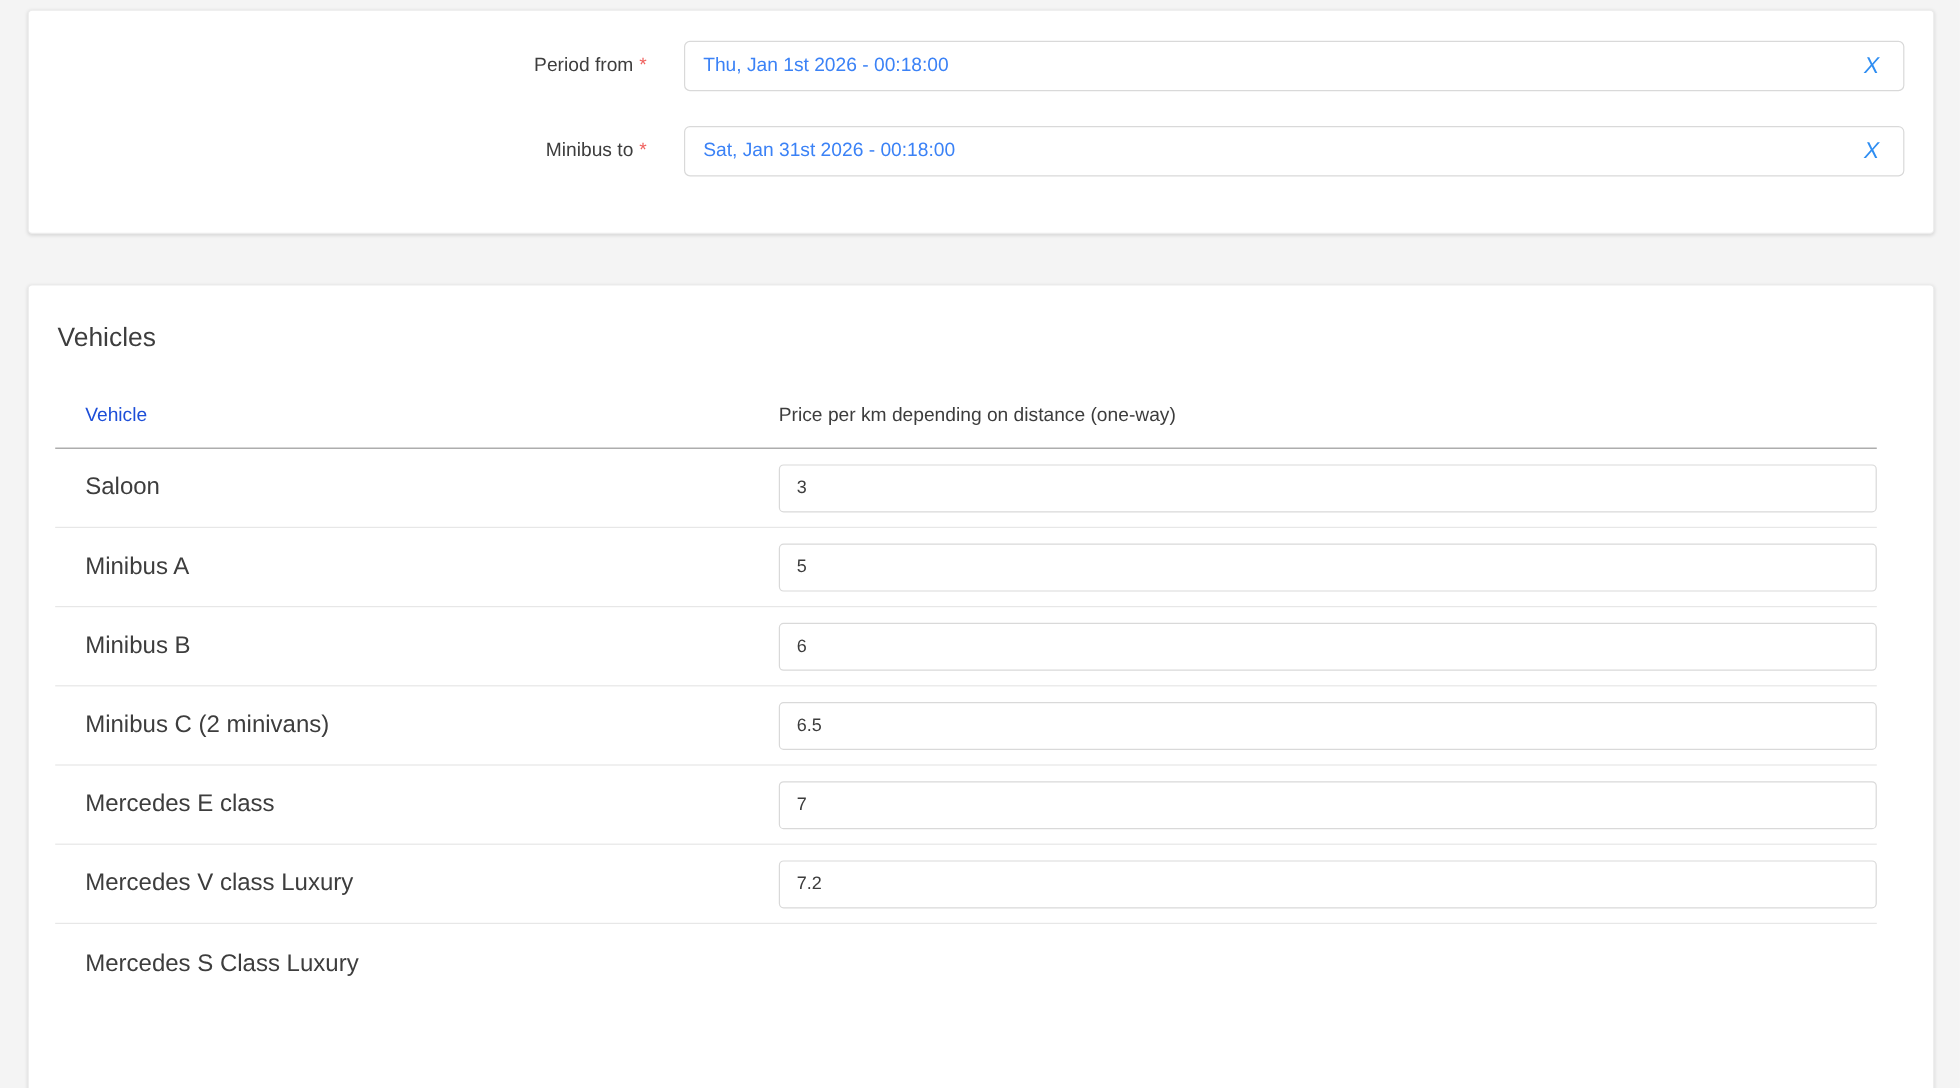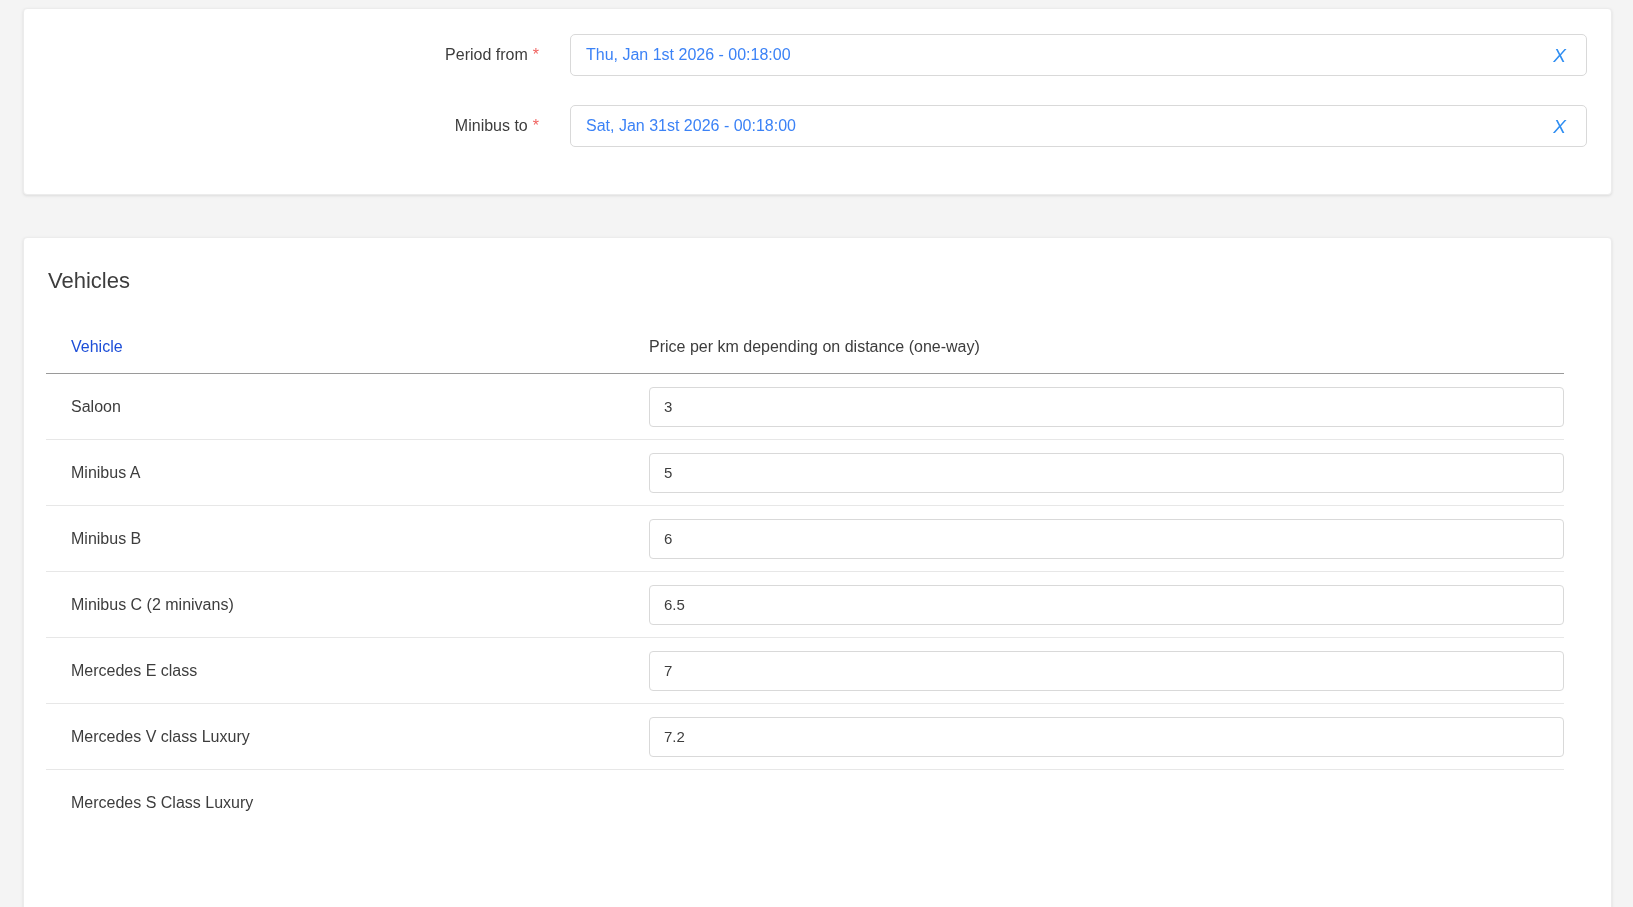--- a/index.html
+++ b/index.html
@@ -90,21 +90,21 @@
   .trow {
     display: flex;
     align-items: center;
     height: 66px;
     border-bottom: 1px solid #e7e7e7;
   }
   .trow:last-child { border-bottom: none; gap: 48px; }
   .td-vehicle {
     width: 603px;
     padding-left: 25px;
-    font-size: 16px;
+    font-size: 20px;
     color: #3d3d3d;
   }
   .td-price { flex: 1; }
   .price-input {
     width: 100%;
     height: 40px;
     border: 1px solid #d9d9d9;
     border-radius: 4px;
     padding-left: 14px;
     font-size: 15px;

